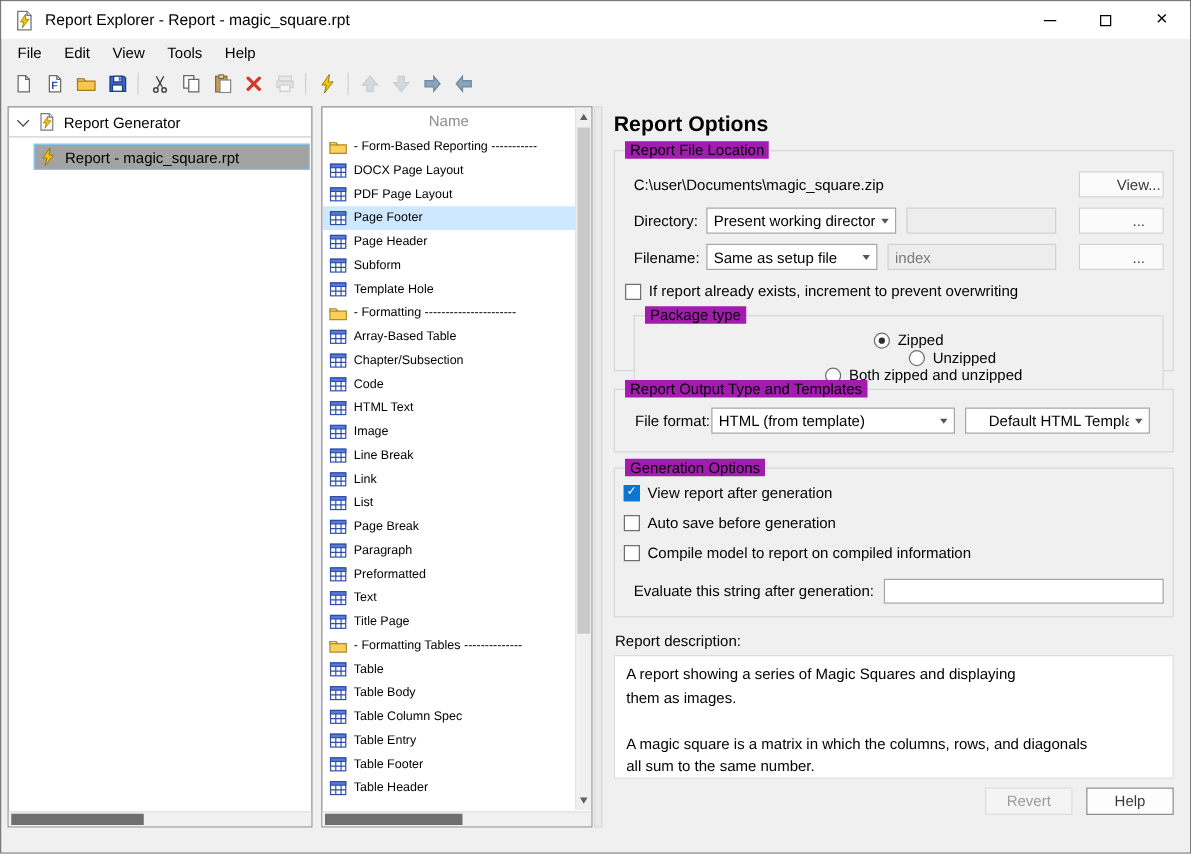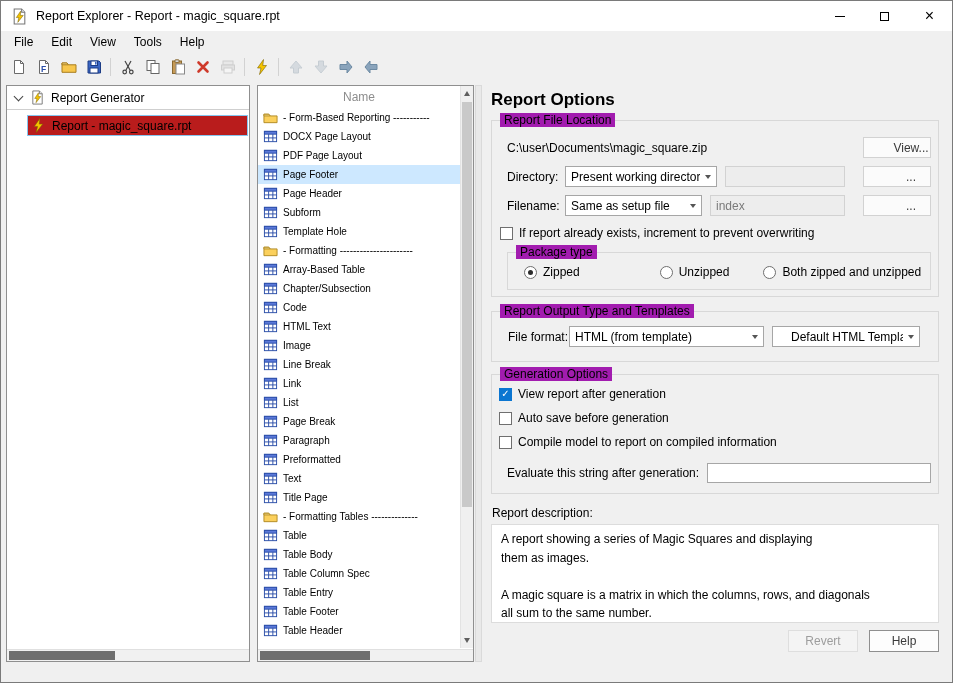--- a/index.html
+++ b/index.html
@@ -29,21 +29,21 @@
 
   
   .left-panel { position:absolute; left:5px; top:84px; width:244px; height:577px;
                 background:#fff; border:1px solid #8f8f8f; }
   .tree-root-row { height:24px; display:flex; align-items:center; padding-left:6px; border-bottom:1px solid #cfcfcf; }
   .chev { width:7px; height:7px; border-right:1.5px solid #444; border-bottom:1.5px solid #444;
           transform:rotate(45deg); margin:0 8px 3px 2px; flex:none; }
   .tree-icon { width:15px; height:15px; margin-right:6px; flex:none; }
   .tree-icon svg { width:100%; height:100%; display:block; }
   .tree-child-row { margin:5px 1px 0 20px; height:21px; display:flex; align-items:center;
-                    background:#b91c1c; border:1px solid #86c5ee; padding-left:3px; }
+                    background:#a3a3a3; border:1px solid #86c5ee; padding-left:3px; }
   .hscroll { position:absolute; left:0; right:0; bottom:0; height:12px; background:#f1f1f1; border-top:1px solid #e0e0e0; }
   .hscroll .thumb { position:absolute; top:1px; bottom:1px; background:#6f6f6f; }
 
   
   .mid-panel { position:absolute; left:256px; top:84px; width:217px; height:577px;
                background:#fff; border:1px solid #8f8f8f; }
   .list-header { height:21px; display:flex; align-items:center; justify-content:center;
                  color:#8d8d8d; padding-right:13px; }
   .lib-list { position:absolute; top:22px; left:0; right:13px; bottom:13px; overflow:hidden; }
   .lib-row { height:19px; display:flex; align-items:center; padding-left:5px; white-space:nowrap; }
@@ -75,21 +75,21 @@
   .combo-arrow { width:0; height:0; border:3.5px solid transparent; border-top:4.5px solid #555; margin:4px 0 0 5px; flex:none; }
   .field { height:21px; border:1px solid #d2d2d2; background:#ededed; padding:0 5px; display:flex; align-items:center; color:#7b7b7b; flex:none; }
   .btn { height:21px; min-width:68px; background:#fbfbfb; border:1px solid #d2d2d2; font-size:12px; color:#3a3a3a;
          font-family:inherit; }
   .btn.right { margin-left:auto;padding-left:28px; }
   .checkbox { width:13px; height:13px; border:1px solid #6f6f6f; background:#fff; margin-right:6px; flex:none;
               display:flex; align-items:center; justify-content:center; font-size:10px; color:#fff; line-height:1; }
   .checkbox.checked { background:#0b76d1; border-color:#0b76d1; }
   .check-row { display:flex; align-items:center; margin-top:10px; }
   .pkg-box { margin:12px 0 2px 8px; position:relative; border:1px solid #d8d8d8; padding:12px 0 10px 6px; background:#f0f0f0; }
-  .radio-row { display:flex; align-items:center; }
+  .radio-row { display:flex; align-items:center;flex-direction:column; }
   .radio-item { display:flex; align-items:center; }
   .radio { width:13px; height:13px; border:1px solid #6f6f6f; border-radius:50%; background:#fff; margin-right:6px; flex:none;
            display:flex; align-items:center; justify-content:center; }
   .radio.on::after { content:""; width:5px; height:5px; border-radius:50%; background:#2c2c2c; display:block; }
   .radio-item:nth-child(1) { margin-left:10px; }
   .radio-item:nth-child(2) { margin-left:80px; }
   .radio-item:nth-child(3) { margin-left:34px; }
   .ff-row { margin-top:14px; margin-bottom:6px; }
   .ff-lbl { width:62px; flex:none; }
   .eval-row { display:flex; align-items:center; margin-top:14px; }

